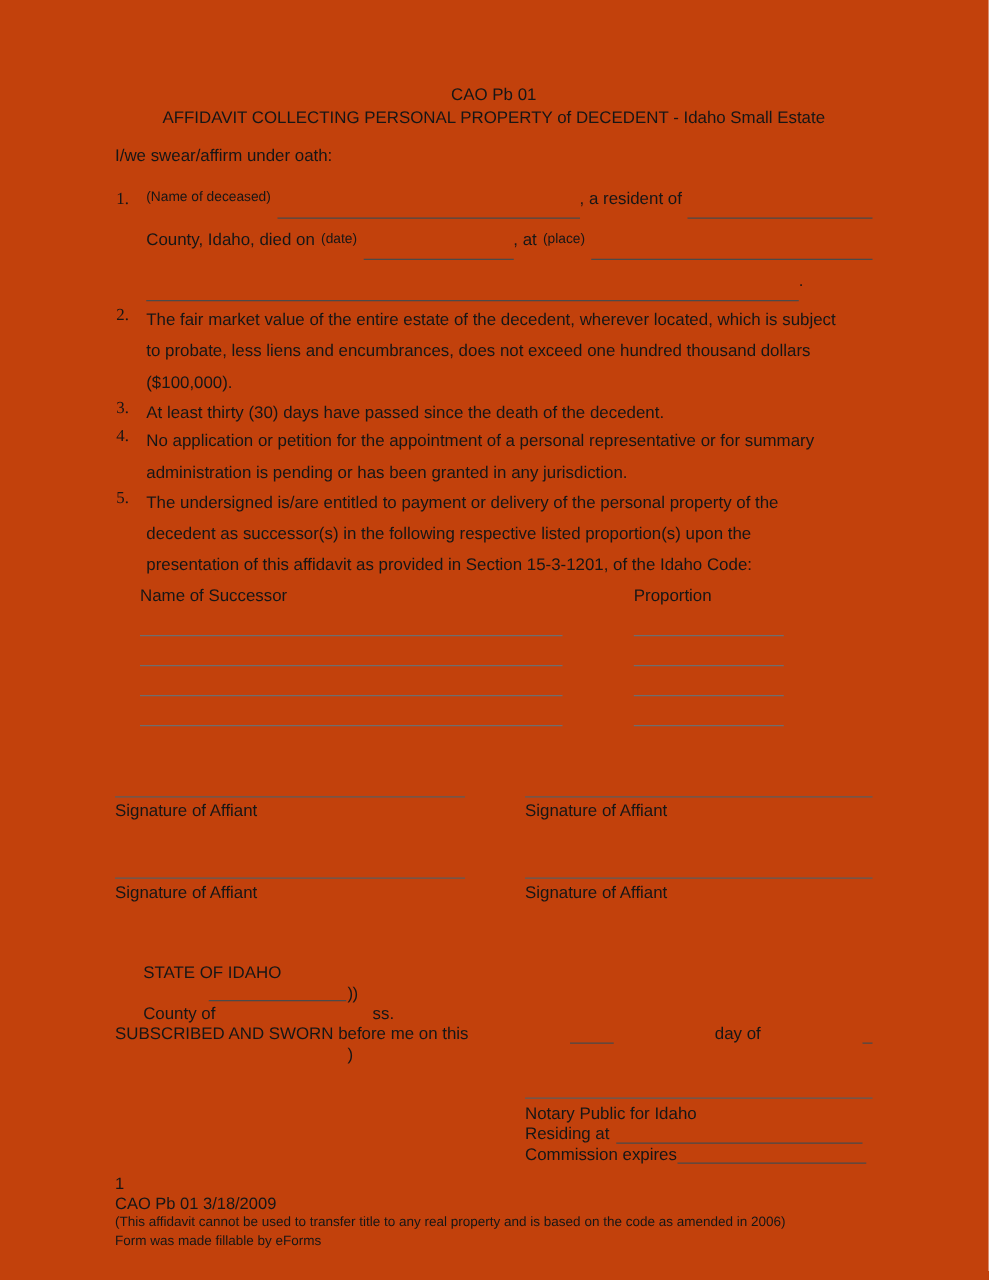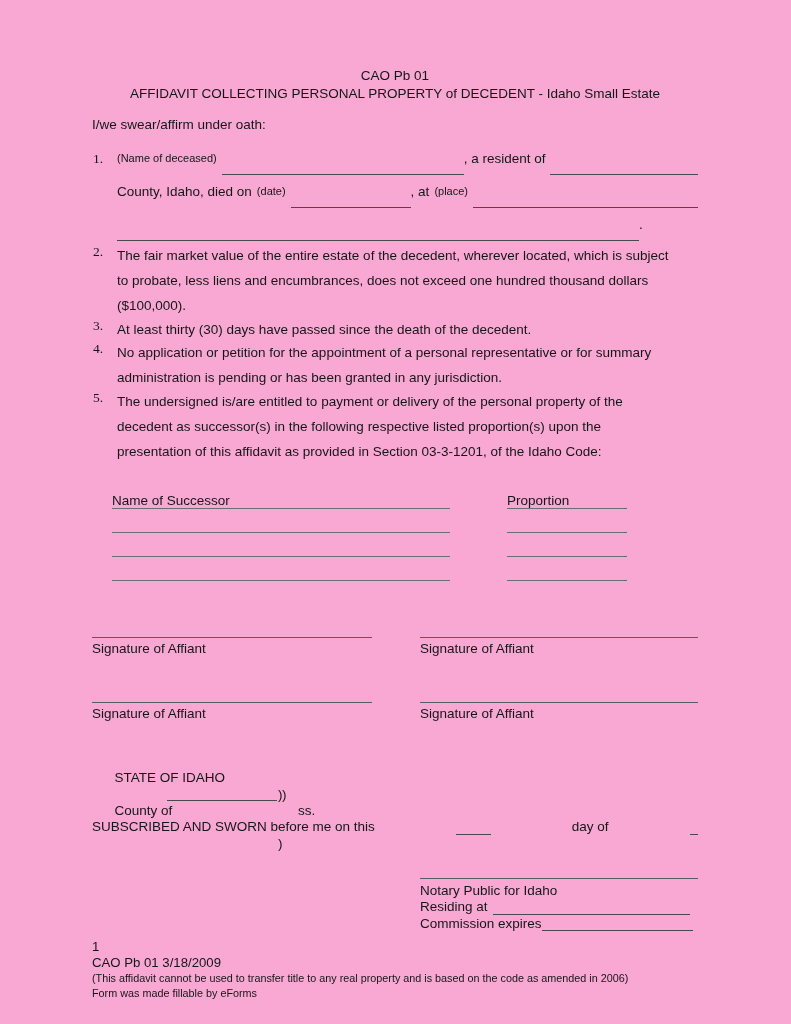--- a/index.html
+++ b/index.html
@@ -1,37 +1,37 @@
 <!DOCTYPE html>
 <html><head>
 <meta charset="utf-8">
 <style>
   html,body{margin:0;padding:0;background:#ffffff;}
-  .page{position:relative;width:791px;height:1024px;background:#f9a8d4;
+  .page{position:relative;width:791px;height:1024px;background:#c2410c;
         font-family:"Liberation Sans",sans-serif;font-size:13.5px;color:#161616;overflow:hidden;}
   .abs{position:absolute;left:92px;width:606px;}
   
   #hdr{top:67px;text-align:center;line-height:18px;}
   #oath{top:117px;line-height:16px;}
   
   .item{position:absolute;left:93px;width:640px;display:flex;}
   .num{flex:0 0 24px;font-family:"Liberation Serif",serif;font-size:13.5px;}
   .itext{white-space:pre;line-height:24.8px;}
   #item1{top:142px;}#item2{top:244px;}#item3{top:318px;}#item4{top:341px;}#item5{top:390px;}
   #item1 .num,#item1 .row{line-height:33px;}
   .rows{display:flex;flex-direction:column;width:581px;}
   .row{display:flex;align-items:flex-end;height:33px;white-space:pre;}
   .small{font-size:11px;}
   .sp{flex:0 0 5px;}
   .bl{border-bottom:1.5px solid #4a4a4a;}
   .row .bl{margin-top:4px;height:21px;flex:0 0 auto;}
   .row .grow{flex:1 1 auto;}
   .bl-inline{display:inline-block;width:522px;border-bottom:1.5px solid #4a4a4a;height:14px;vertical-align:-2px;}
   
-  #succ-hdr{top:464px;height:25px;line-height:25px;margin-top:24px;}
+  #succ-hdr{top:464px;height:25px;line-height:25px;}
   #succ-hdr .nh{position:absolute;left:20px;}
   #succ-hdr .ph{position:absolute;left:415px;}
   .sline{position:absolute;border-top:1.8px solid #6e6e6e;height:0;}
   .sl-l{left:112px;width:338px;}
   .sl-r{left:507px;width:120px;}
   
   .sigrow{position:absolute;left:92px;width:606px;height:32px;}
   #sig1{top:637px;}#sig2{top:702px;}
   .sigcol{position:absolute;top:0;border-top:1.6px solid #5c5c5c;padding-top:3px;line-height:15px;}
   .sigcol.c1{left:0;width:280px;}
@@ -111,21 +111,21 @@
   </div>
   <div class="item" id="item4">
     <span class="num">4.</span>
     <div class="itext">No application or petition for the appointment of a personal representative or for summary
 administration is pending or has been granted in any jurisdiction.</div>
   </div>
   <div class="item" id="item5">
     <span class="num">5.</span>
     <div class="itext">The undersigned is/are entitled to payment or delivery of the personal property of the
 decedent as successor(s) in the following respective listed proportion(s) upon the
-presentation of this affidavit as provided in Section 03-3-1201, of the Idaho Code:</div>
+presentation of this affidavit as provided in Section 15-3-1201, of the Idaho Code:</div>
   </div>
 
   <div class="abs" id="succ-hdr">
     <span class="nh">Name of Successor</span>
     <span class="ph">Proportion</span>
   </div>
 
   <div class="sline sl-l" style="top:508px;"></div>
   <div class="sline sl-r" style="top:508px;"></div>
   <div class="sline sl-l" style="top:532px;"></div>

